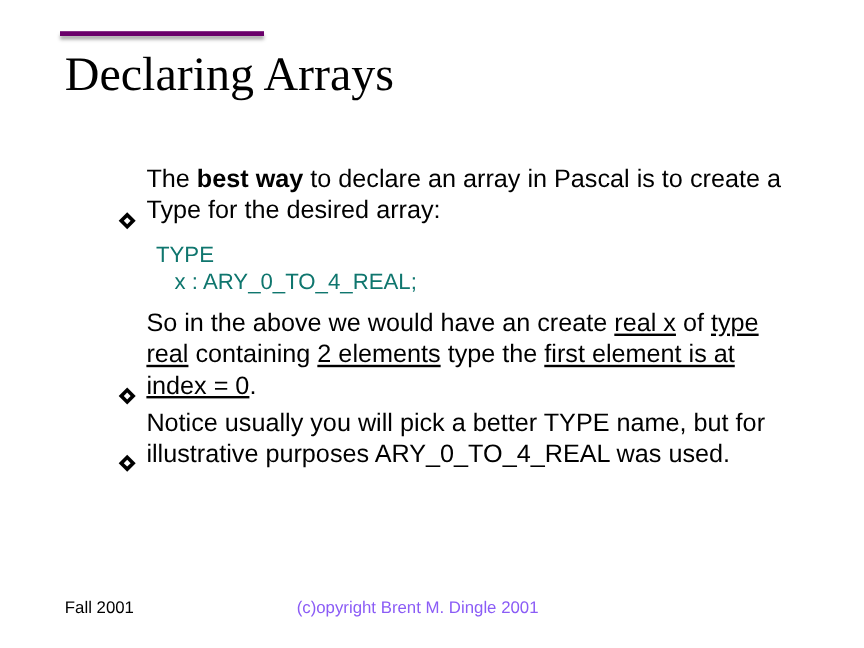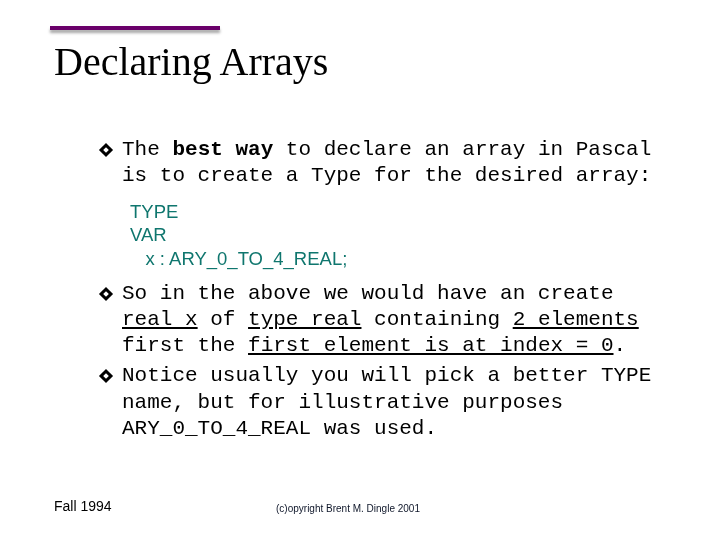--- a/index.html
+++ b/index.html
@@ -30,23 +30,22 @@
     width: 170px;
     height: 0;
     border-top: 4px solid #6a006a;
     box-shadow: 0 3px 3px rgba(0,0,0,0.35);
   }
   .content {
     padding: 46px 30px 0 100px;
   }
   .bullet-row {
     display: flex;
-    align-items: flex-start;
+    align-items: flex-end;
     margin-bottom: 4px;
-    font-family: Liberation Mono, monospace;
   }
   .bullet-icon {
     width: 12px;
     height: 12px;
     flex: 0 0 12px;
     margin-top: 7px;
     margin-right: 10px;
     position: relative;
   }
   .bullet-icon::before {
@@ -85,22 +84,22 @@
     left: 54px;
     bottom: 26px;
     font-size: 14px;
     color: #000;
   }
   .footer-center {
     position: absolute;
     left: 0; right: 0;
     bottom: 26px;
     text-align: center;
-    font-size: 10px;
-    color: #0f172a;
+    font-size: 14px;
+    color: #8b5cf6;
   }
 </style>
 </head>
 <body>
 
 <div class="slide">
 
   <div class="title-rule"></div>
 
   <h1 class="title">Declaring Arrays</h1>
@@ -109,34 +108,33 @@
 
     <div class="bullet-row">
       <span class="bullet-icon"></span>
       <div class="bullet-text">
         <span>The </span><b>best way</b><span> to declare an array in Pascal is to create a Type for the desired array:</span>
       </div>
     </div>
 
     <div class="code-block">
       <div class="code-line">TYPE</div>
-      <div class="code-line">VAR</div>
       <div class="code-line">   x : ARY_0_TO_4_REAL;</div>
     </div>
 
     <div class="bullet-row">
       <span class="bullet-icon"></span>
       <div class="bullet-text">
-        <span>So in the above we would have an create </span><span class="u">real x</span><span> of </span><span class="u">type real</span><span> containing </span><span class="u">2 elements</span><span> first the </span><span class="u">first element is at index = 0</span><span>.</span>
+        <span>So in the above we would have an create </span><span class="u">real x</span><span> of </span><span class="u">type real</span><span> containing </span><span class="u">2 elements</span><span> type the </span><span class="u">first element is at index = 0</span><span>.</span>
       </div>
     </div>
 
     <div class="bullet-row">
       <span class="bullet-icon"></span>
       <div class="bullet-text">Notice usually you will pick a better TYPE name, but for illustrative purposes ARY_0_TO_4_REAL was used.</div>
     </div>
 
   </div>
 
-  <div class="footer-left">Fall 1994</div>
+  <div class="footer-left">Fall 2001</div>
   <div class="footer-center">(c)opyright Brent M. Dingle 2001</div>
 
 </div>
 
 </body></html>

